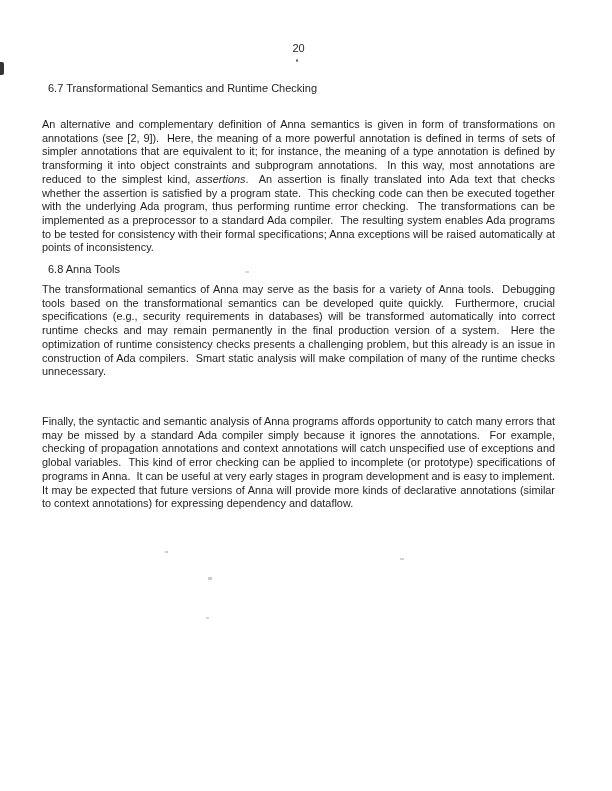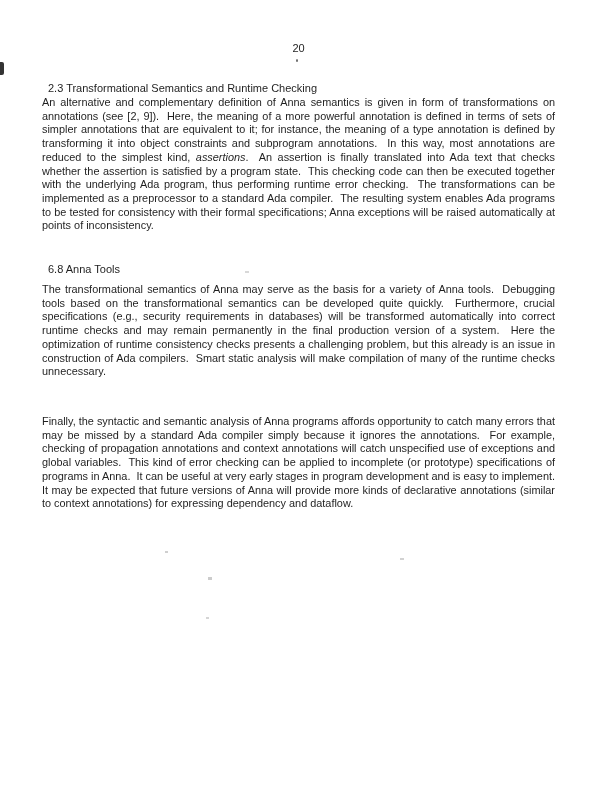--- a/index.html
+++ b/index.html
@@ -42,21 +42,21 @@
     position: absolute;
     left: 42px;
     width: 513px;
     margin: 0;
     font-size: 10.9px;
     line-height: 13.7px;
     text-align: justify;
     white-space: pre-wrap;
     color: #1f1f1f;
   }
-  .p1 { top: 96px; }
+  .p1 { top: 118px; }
   .p2 { top: 283px; }
   .p3 { top: 415px; }
   .italic { font-style: italic; }
   .artifact {
     position: absolute;
     pointer-events: none;
   }
   .dot-under-page-number {
     left: 296px; top: 59px;
     width: 2px; height: 3px;
@@ -84,21 +84,21 @@
 </head>
 <body>
 
 <div class="page">
   <div class="page-number">20</div>
 
   <div class="artifact dot-under-page-number"></div>
   <div class="artifact left-edge-mark"></div>
   <div class="artifact top-right-mark"></div>
 
-  <div class="heading h52">2.3 Transformational Semantics and Runtime Checking</div>
+  <div class="heading h52">6.7 Transformational Semantics and Runtime Checking</div>
 
   <p class="body-text p1"><span>An alternative and complementary definition of Anna semantics is given in form of transformations on annotations (see [2, 9]).  Here, the meaning of a more powerful annotation is defined in terms of sets of simpler annotations that are equivalent to it; for instance, the meaning of a type annotation is defined by transforming it into object constraints and subprogram annotations.  In this way, most annotations are reduced to the simplest kind, </span><span class="italic">assertions</span><span>.  An assertion is finally translated into Ada text that checks whether the assertion is satisfied by a program state.  This checking code can then be executed together with the underlying Ada program, thus performing runtime error checking.  The transformations can be implemented as a preprocessor to a standard Ada compiler.  The resulting system enables Ada programs to be tested for consistency with their formal specifications; Anna exceptions will be raised automatically at points of inconsistency.</span></p>
 
   <div class="heading h53">6.8 Anna Tools</div>
 
   <p class="body-text p2"><span>The transformational semantics of Anna may serve as the basis for a variety of Anna tools.  Debugging tools based on the transformational semantics can be developed quite quickly.  Furthermore, crucial specifications (e.g., security requirements in databases) will be transformed automatically into correct runtime checks and may remain permanently in the final production version of a system.  Here the optimization of runtime consistency checks presents a challenging problem, but this already is an issue in construction of Ada compilers.  Smart static analysis will make compilation of many of the runtime checks unnecessary.</span></p>
 
   <p class="body-text p3"><span>Finally, the syntactic and semantic analysis of Anna programs affords opportunity to catch many errors that may be missed by a standard Ada compiler simply because it ignores the annotations.  For example, checking of propagation annotations and context annotations will catch unspecified use of exceptions and global variables.  This kind of error checking can be applied to incomplete (or prototype) specifications of programs in Anna.  It can be useful at very early stages in program development and is easy to implement.  It may be expected that future versions of Anna will provide more kinds of declarative annotations (similar to context annotations) for expressing dependency and dataflow.</span></p>
 
   <div class="artifact speck-a"></div>

